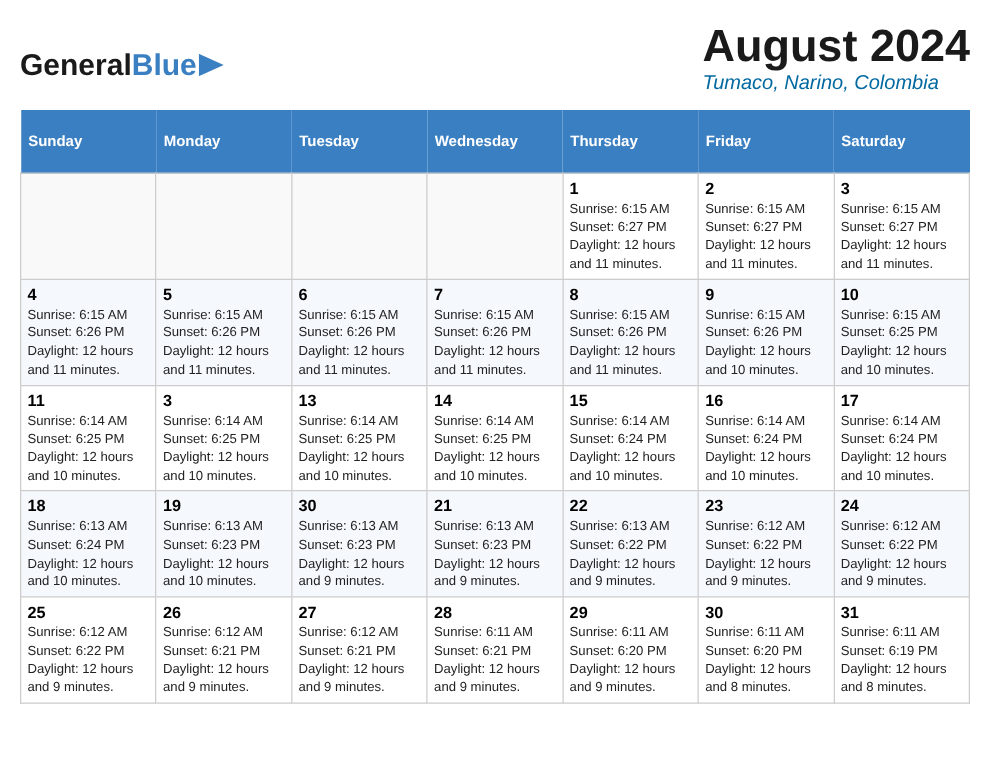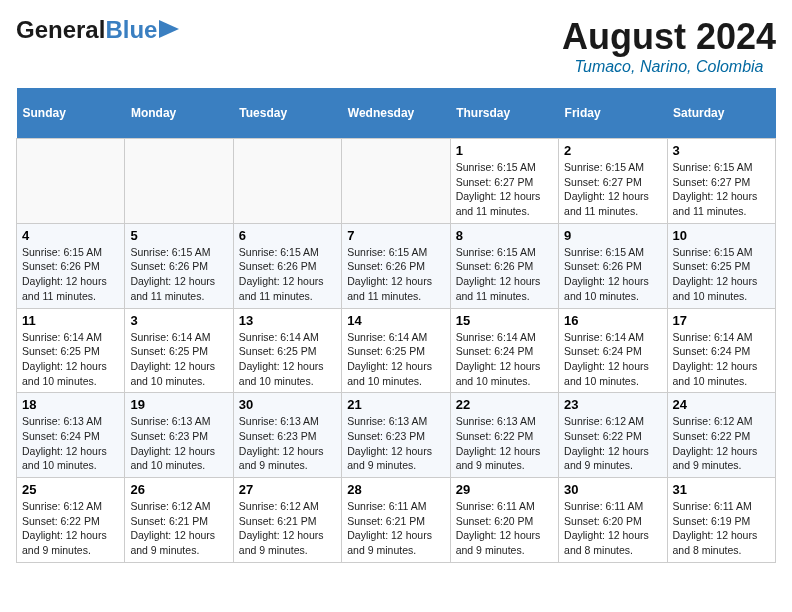--- a/index.html
+++ b/index.html
@@ -15,21 +15,21 @@
       justify-content: space-between;
       align-items: flex-start;
       margin-bottom: 12px;
     }
     .logo {
       display: flex;
       flex-direction: column;
       align-items: flex-start;
     }
     .title-area {
-      text-align: center;
+      text-align: left;
     }
     .month-title {
       font-size: 36px;
       font-weight: bold;
       color: #1a1a1a;
     }
     .location {
       font-size: 16px;
       color: #0369a1;
       font-style: italic;
@@ -71,21 +71,21 @@
     tr:nth-child(even) td:not(.empty) {
       background: #f5f8fc;
     }
   </style>
 </head>
 <body>
 
 <div class="header">
   <div class="logo">
     <div style="display:flex; align-items:center; gap:4px;">
-      <div style="position:relative; display:inline-block;">
+      <div style="position:relative; display:inline-block;margin-top:23px;">
         <span style="font-size:24px; font-weight:bold; color:#1a1a1a;">General</span><span style="font-size:24px; font-weight:bold; color:#3a7fc1;">Blue</span>
         <svg width="20" height="18" viewBox="0 0 20 18" style="position:absolute; right:-22px; top:4px;">
           <polygon points="0,0 0,18 20,9" fill="#3a7fc1"></polygon>
         </svg>
       </div>
     </div>
   </div>
   <div class="title-area">
     <div class="month-title">August 2024</div>
     <div class="location">Tumaco, Narino, Colombia</div>

